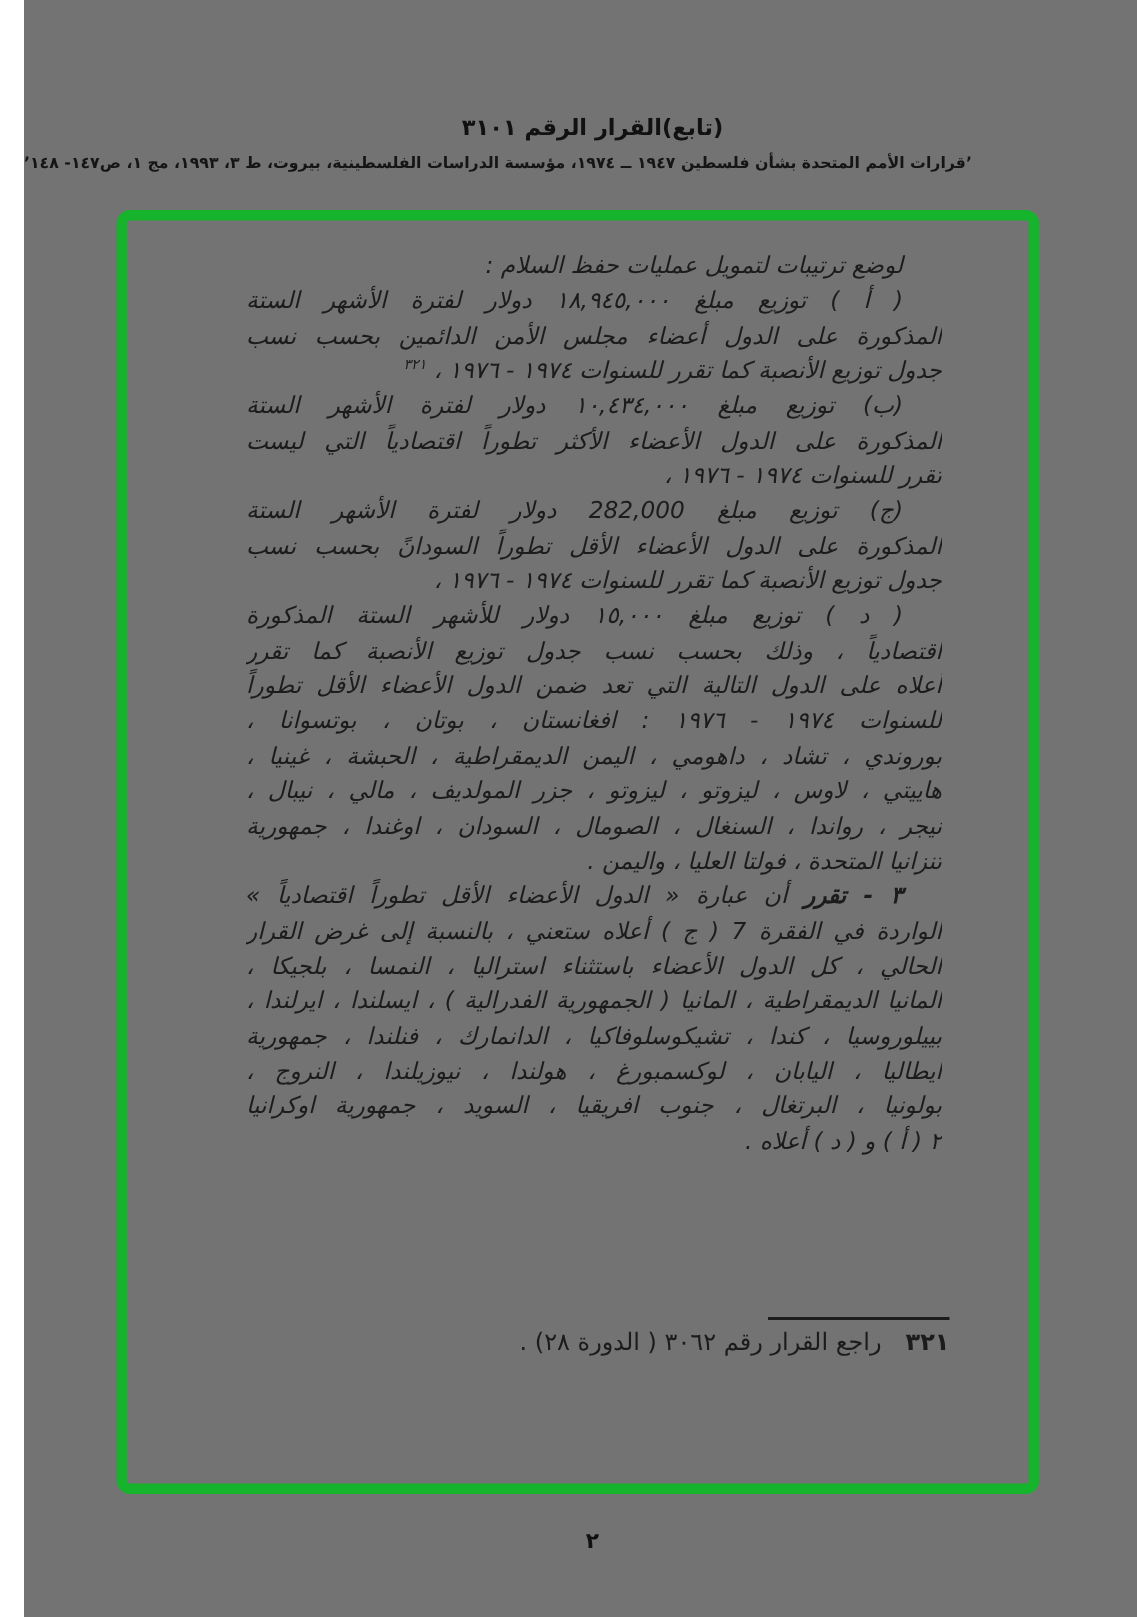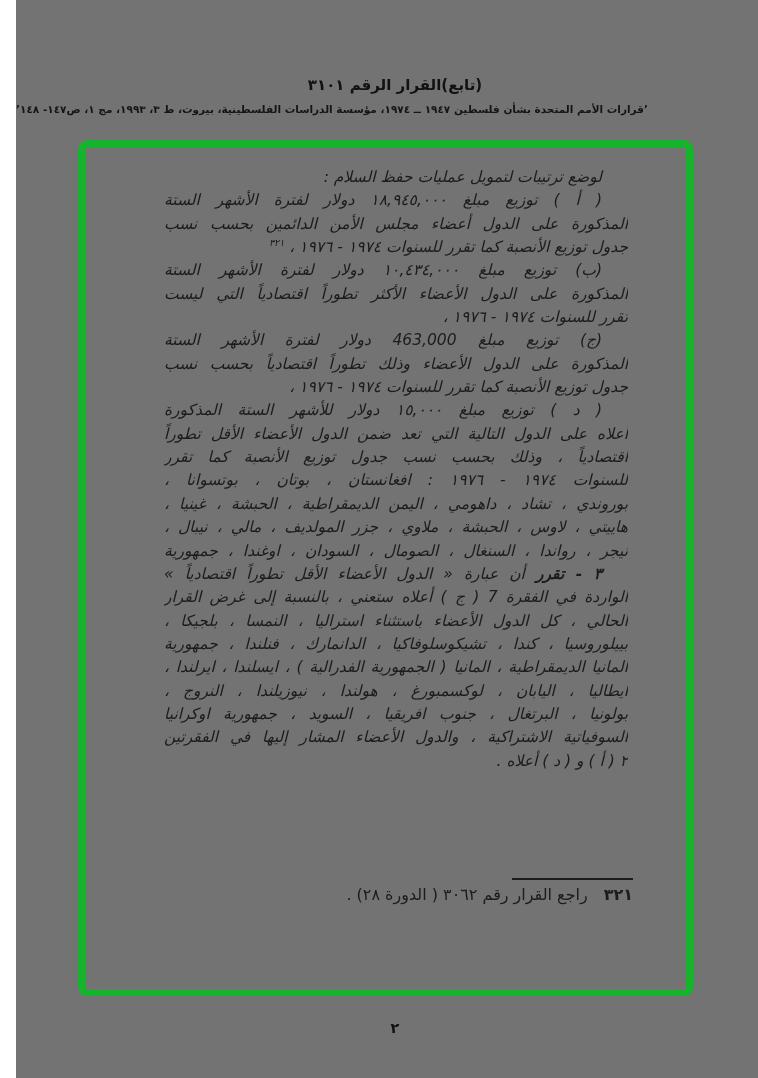--- a/index.html
+++ b/index.html
@@ -114,38 +114,38 @@
   <div class="green-frame" style="border-color: rgb(22, 179, 44);"></div>
 
   <div class="text-column" id="text-column">
       <div class="tline indent last"><span>لوضع ترتيبات لتمويل عمليات حفظ السلام :</span></div>
       <div class="tline indent"><span>( أ ) توزيع مبلغ ١٨,٩٤٥,٠٠٠ دولار لفترة الأشهر الستة</span></div>
       <div class="tline"><span>المذكورة على الدول أعضاء مجلس الأمن الدائمين بحسب نسب</span></div>
       <div class="tline last"><span>جدول توزيع الأنصبة كما تقرر للسنوات ١٩٧٤ - ١٩٧٦ ، </span><sup class="fnref">٣٢١</sup></div>
       <div class="tline indent"><span>(ب) توزيع مبلغ ١٠,٤٣٤,٠٠٠ دولار لفترة الأشهر الستة</span></div>
       <div class="tline"><span>المذكورة على الدول الأعضاء الأكثر تطوراً اقتصادياً التي ليست</span></div>
       <div class="tline last"><span>تقرر للسنوات ١٩٧٤ - ١٩٧٦ ،</span></div>
-      <div class="tline indent"><span>(ج) توزيع مبلغ 463,000 دولار لفترة الأشهر الستة</span></div>
-      <div class="tline"><span>المذكورة على الدول الأعضاء وذلك تطوراً اقتصادياً بحسب نسب</span></div>
+      <div class="tline indent"><span>(ج) توزيع مبلغ 282,000 دولار لفترة الأشهر الستة</span></div>
+      <div class="tline"><span>المذكورة على الدول الأعضاء الأقل تطوراً السودانً بحسب نسب</span></div>
       <div class="tline last"><span>جدول توزيع الأنصبة كما تقرر للسنوات ١٩٧٤ - ١٩٧٦ ،</span></div>
       <div class="tline indent"><span>( د ) توزيع مبلغ ١٥,٠٠٠ دولار للأشهر الستة المذكورة</span></div>
+      <div class="tline"><span>اقتصادياً ، وذلك بحسب نسب جدول توزيع الأنصبة كما تقرر</span></div>
       <div class="tline"><span>أعلاه على الدول التالية التي تعد ضمن الدول الأعضاء الأقل تطوراً</span></div>
-      <div class="tline"><span>اقتصادياً ، وذلك بحسب نسب جدول توزيع الأنصبة كما تقرر</span></div>
       <div class="tline"><span>للسنوات ١٩٧٤ - ١٩٧٦ : افغانستان ، بوتان ، بوتسوانا ،</span></div>
       <div class="tline"><span>بوروندي ، تشاد ، داهومي ، اليمن الديمقراطية ، الحبشة ، غينيا ،</span></div>
-      <div class="tline"><span>هاييتي ، لاوس ، الحبشة ، ملاوي ، جزر المولديف ، مالي ، نيبال ،</span></div>
+      <div class="tline"><span>هاييتي ، لاوس ، ليزوتو ، ليزوتو ، جزر المولديف ، مالي ، نيبال ،</span></div>
       <div class="tline"><span>نيجر ، رواندا ، السنغال ، الصومال ، السودان ، اوغندا ، جمهورية</span></div>
+      <div class="tline last"><span>تنزانيا المتحدة ، فولتا العليا ، واليمن .</span></div>
       <div class="tline indent"><span class="b">٣ - تقرر</span><span> أن عبارة « الدول الأعضاء الأقل تطوراً اقتصادياً »</span></div>
       <div class="tline"><span>الواردة في الفقرة 7 ( ج ) أعلاه ستعني ، بالنسبة إلى غرض القرار</span></div>
       <div class="tline"><span>الحالي ، كل الدول الأعضاء باستثناء استراليا ، النمسا ، بلجيكا ،</span></div>
+      <div class="tline"><span>المانيا الديمقراطية ، المانيا ( الجمهورية الفدرالية ) ، ايسلندا ، ايرلندا ،</span></div>
       <div class="tline"><span>بييلوروسيا ، كندا ، تشيكوسلوفاكيا ، الدانمارك ، فنلندا ، جمهورية</span></div>
-      <div class="tline"><span>المانيا الديمقراطية ، المانيا ( الجمهورية الفدرالية ) ، ايسلندا ، ايرلندا ،</span></div>
       <div class="tline"><span>ايطاليا ، اليابان ، لوكسمبورغ ، هولندا ، نيوزيلندا ، النروج ،</span></div>
       <div class="tline"><span>بولونيا ، البرتغال ، جنوب افريقيا ، السويد ، جمهورية اوكرانيا</span></div>
-      <div class="tline"><span>السوفياتية الاشتراكية ، والدول الأعضاء المشار إليها في الفقرتين</span></div>
       <div class="tline last"><span>٢ ( أ ) و ( د ) أعلاه .</span></div>
     </div>
 
   <div class="footnote-rule"></div>
 
   <div class="footnote">
     <span class="fn-number">٣٢١</span><span class="fn-text">راجع القرار رقم ٣٠٦٢ ( الدورة ٢٨) .</span>
   </div>
 
   <div class="page-number">٢</div>

